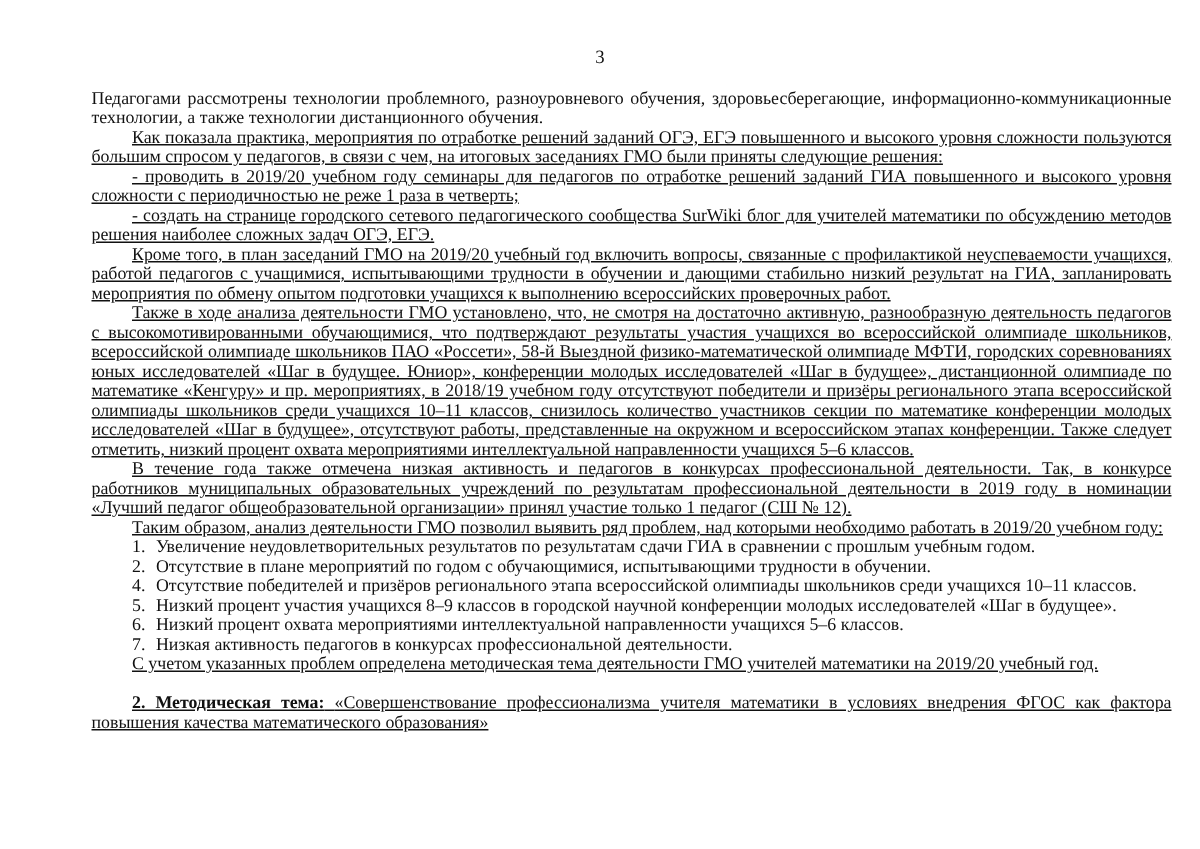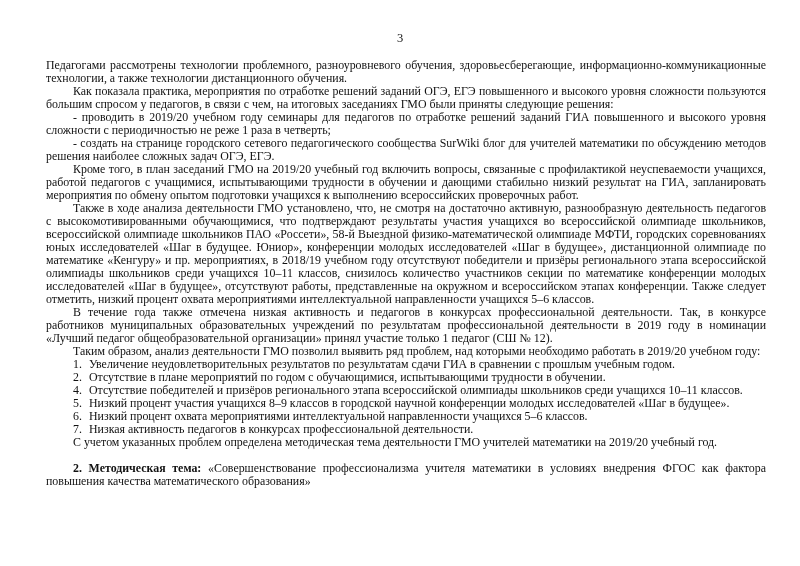--- a/index.html
+++ b/index.html
@@ -1,23 +1,23 @@
 <!DOCTYPE html>
 <html><head>
 <meta charset="utf-8">
 <style>
   html, body { margin: 0; padding: 0; background: #ffffff; }
   body { width: 800px; height: 566px; position: relative; overflow: hidden;
          font-family: "Liberation Serif", "DejaVu Serif", serif; color: #111; }
   .page-number { position: absolute; top: 31px; left: 0; width: 800px; text-align: center;
                  font-size: 12.5px; }
-  .content { position: absolute; top: 59px; left: 46px; width: 720px;
+  .content { position: absolute; top: 59px; left: 61px; width: 720px;
              font-size: 11.9px; line-height: 13px; }
   .content p { margin: 0; text-align: justify; }
-  .indent { text-indent: 27px; }
+  .indent { text-indent: 27px; text-decoration: underline; }
   .list { margin: 0; padding: 0; list-style: none; }
   .list li { margin: 0; padding-left: 27px; line-height: 13px; }
   .list li .num { display: inline-block; width: 13px; }
   .spacer { height: 13px; }
   .bold { font-weight: bold; }
 </style>
 </head>
 <body>
 
 <div class="page-number">3</div>

